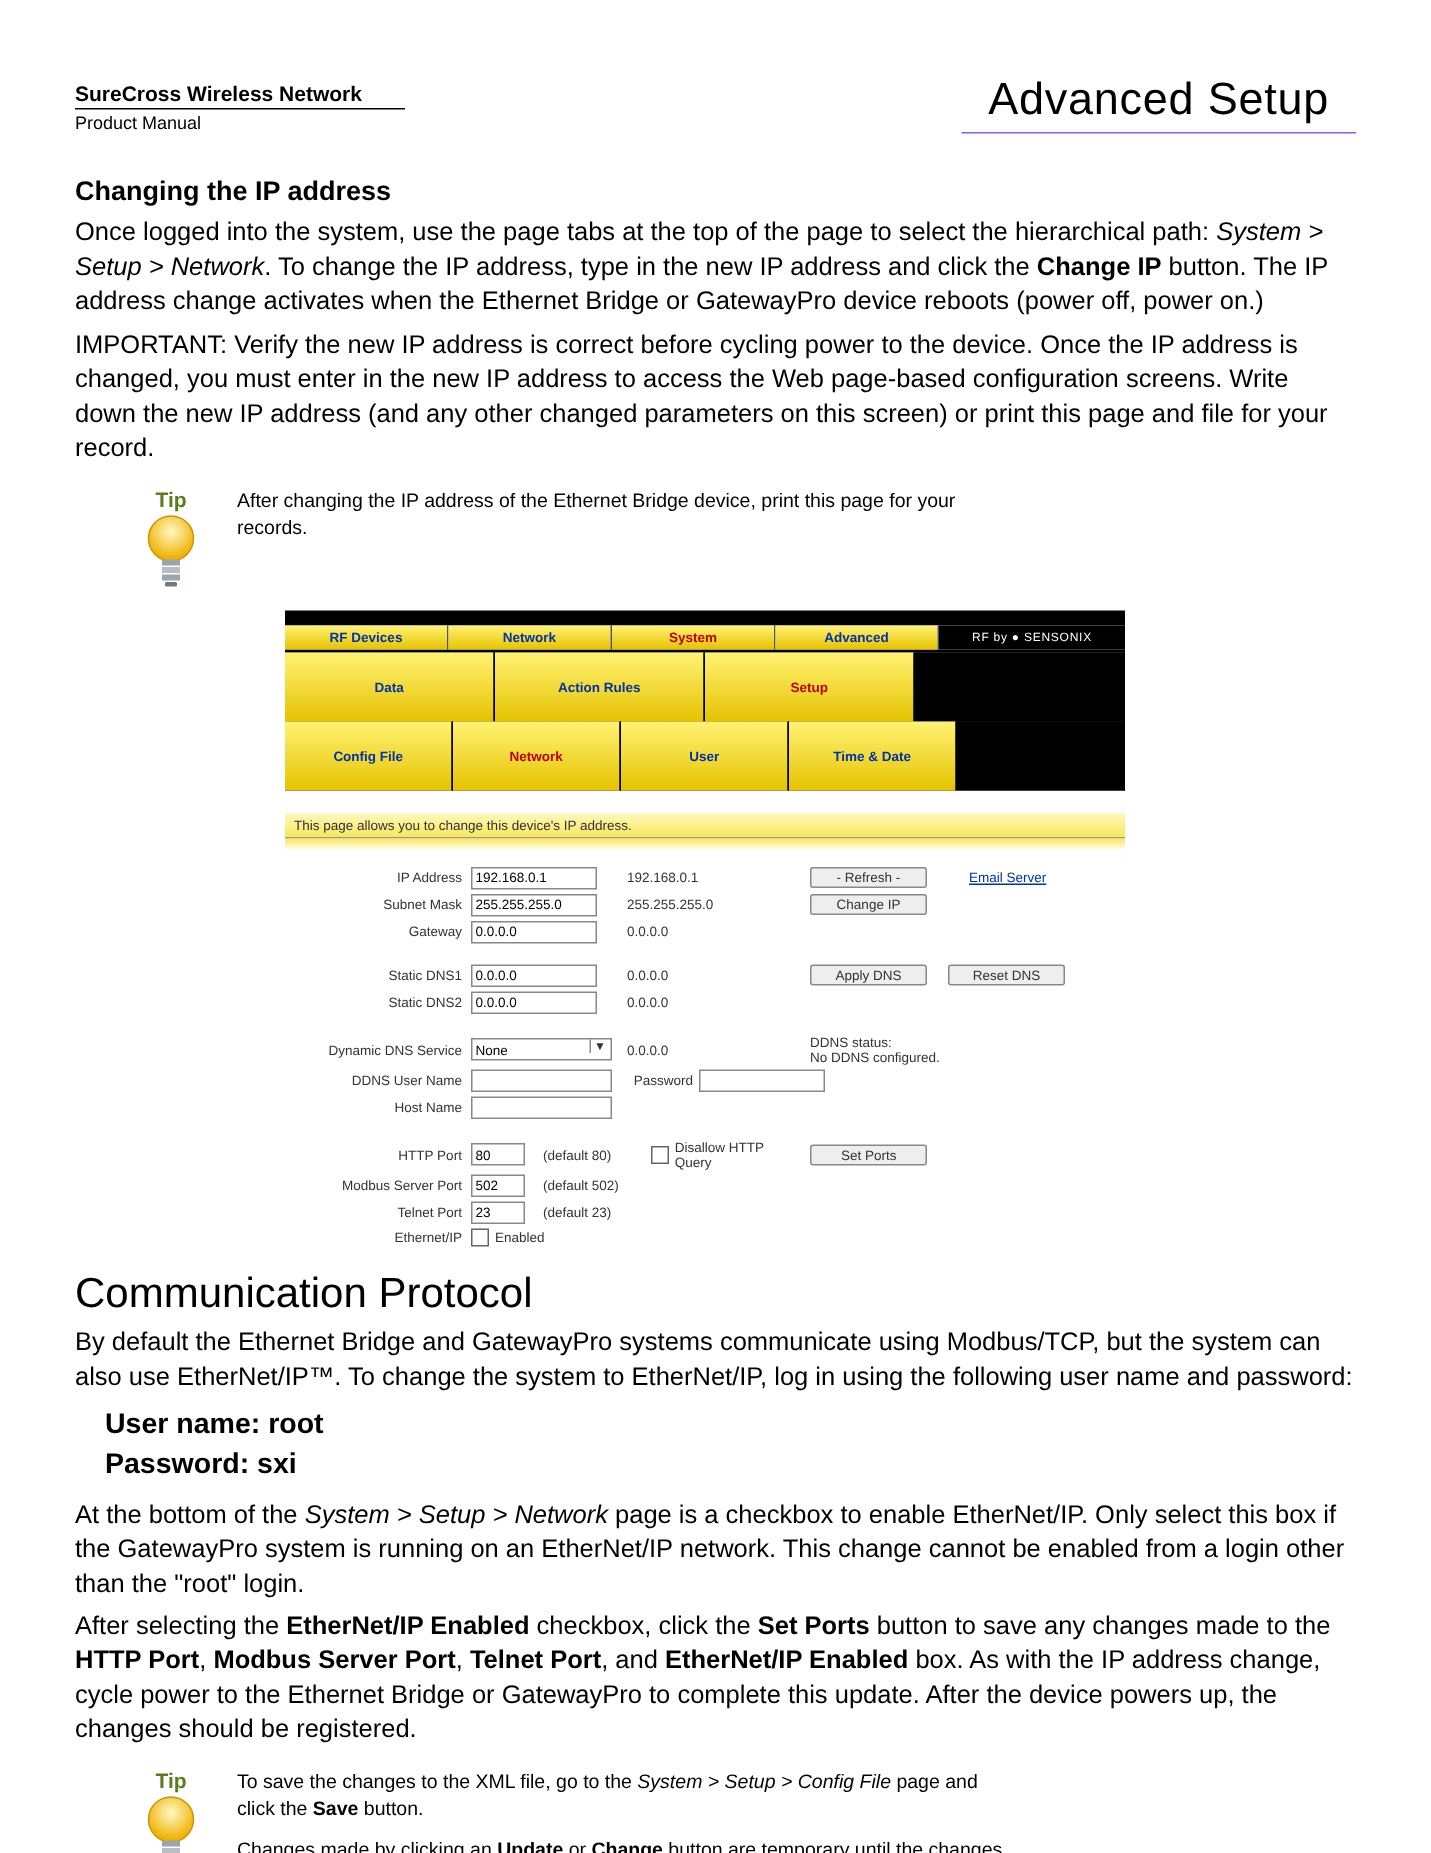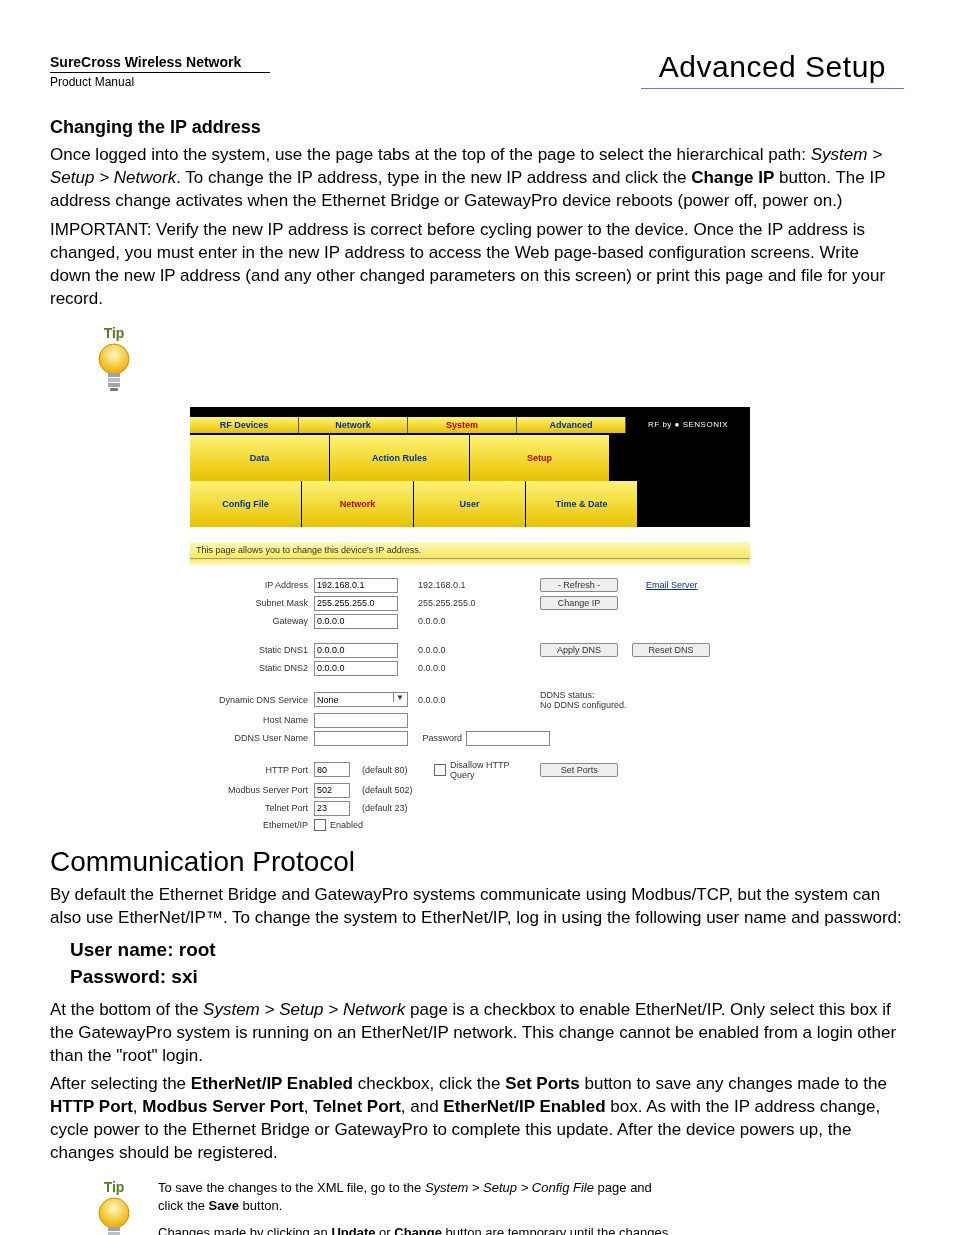--- a/index.html
+++ b/index.html
@@ -246,20 +246,21 @@
             <stop offset="100%" stop-color="#f0b000"></stop>
           </radialGradient>
         </defs>
         <circle cx="17" cy="16" r="15" fill="url(#g1)" stroke="#c99600"></circle>
         <rect x="11" y="30" width="12" height="4" fill="#9aa5b0"></rect>
         <rect x="11" y="35" width="12" height="4" fill="#b6bec7"></rect>
         <rect x="11" y="40" width="12" height="4" fill="#9aa5b0"></rect>
         <rect x="13" y="45" width="8" height="3" fill="#777" rx="1"></rect>
       </svg>
     </div>
+    <div class="tip-text">After changing the IP address of the Ethernet Bridge device, print this page for your records.</div>
   </div>
 
   <div class="shot">
     <div style="height:10px;background:#000;"></div>
     <div class="tabs">
       <div class="tab1">RF Devices</div>
       <div class="tab1">Network</div>
       <div class="tab1 sel">System</div>
       <div class="tab1">Advanced</div>
       <div class="brand">RF by ● SENSONIX</div>
@@ -326,28 +327,28 @@
           <input class="finput med" value="None" style="">
           <span style="position:absolute;right:2px;top:1px;font-size:8px;border-left:1px solid #888;padding:0 2px;">▼</span>
         </div>
         <div class="fcur" style="padding-left:6px;">0.0.0.0</div>
         <div class="col-right" style="flex-direction:column;align-items:flex-start;gap:0;">
           <div class="note">DDNS status:</div>
           <div class="note">No DDNS configured.</div>
         </div>
       </div>
       <div class="frow">
-        <div class="flabel">Host Name</div>
-        <input class="finput med" style="">
-      </div>
-      <div class="frow">
         <div class="flabel">DDNS User Name</div>
         <input class="finput med" style="">
         <div style="width:50px;text-align:right;" class="note">Password</div>
         <input class="finput" style="">
+      </div>
+      <div class="frow">
+        <div class="flabel">Host Name</div>
+        <input class="finput med" style="">
       </div>
       <div style="height:8px;"></div>
       <div class="frow">
         <div class="flabel">HTTP Port</div>
         <input class="finput" style="width: 30px;" value="80">
         <div class="note" style="width:68px;padding-left:8px;">(default 80)</div>
         <span class="chk"></span>
         <span class="note">Disallow HTTP Query</span>
         <div class="col-right">
           <div class="fbtn">Set Ports</div>

